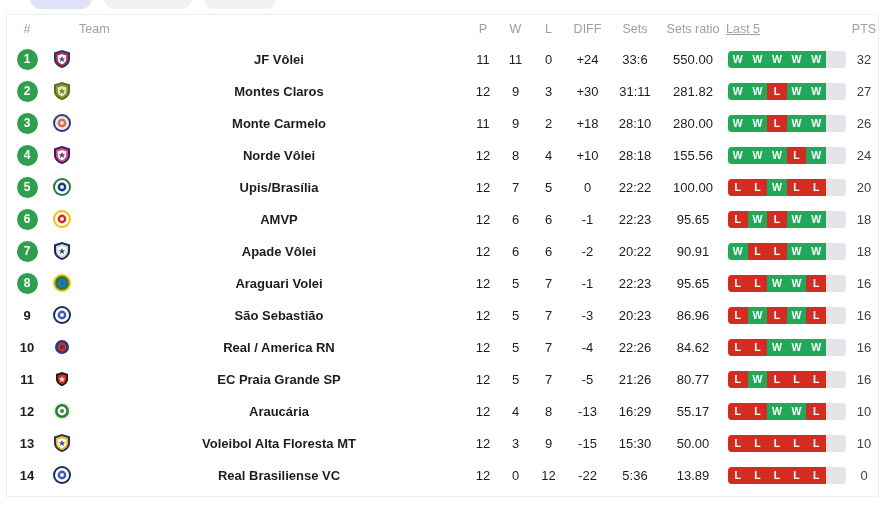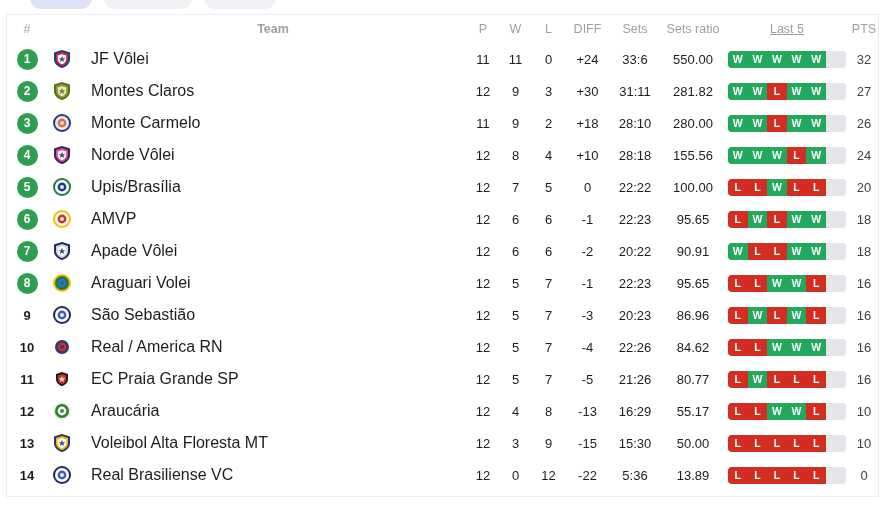--- a/index.html
+++ b/index.html
@@ -76,22 +76,22 @@
     font-size: 12.5px;
     font-weight: 400;
     color: #9aa0a6;
     padding: 0;
     height: 28px;
     vertical-align: middle;
     text-align: center;
     white-space: nowrap;
   }
   thead th.h-rank { text-align: center; }
-  thead th.h-team { text-align: center; padding-left: 2px; font-weight: bold; }
-  thead th.h-last5 { text-align: center; text-decoration: underline; }
+  thead th.h-team { text-align: left; padding-left: 2px; }
+  thead th.h-last5 { text-align: left; text-decoration: underline; }
 
   tbody tr { height: 32px; }
 
   tbody td {
     font-size: 13px;
     color: #1d1d1f;
     padding: 0;
     vertical-align: middle;
     text-align: center;
     white-space: nowrap;
@@ -126,24 +126,25 @@
   .logo-wrap {
     display: flex;
     align-items: center;
     justify-content: center;
     height: 32px;
   }
   .crest { display: block; }
 
   
   td.team-name {
-    text-align: left;
+    text-align: center;
     padding-left: 14px;
-    font-size: 16px;
+    font-size: 13px;
     color: #1d1d1f;
+    font-weight: bold;
   }
 
   
   .last5-wrap {
     display: flex;
     align-items: center;
     justify-content: center;
     height: 32px;
   }
   .last5-bar {

